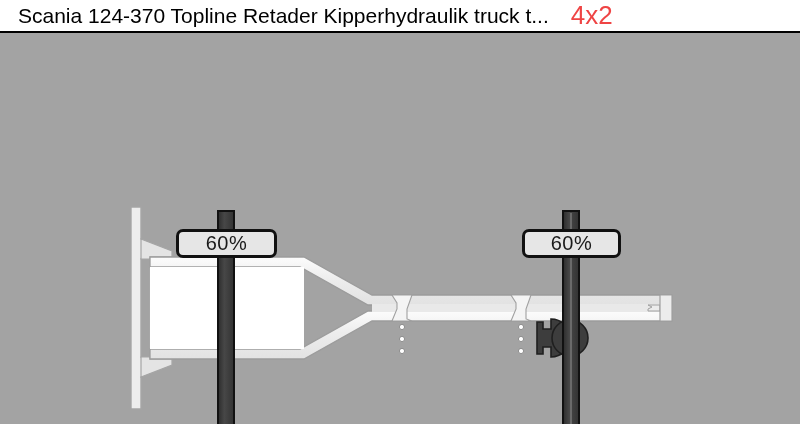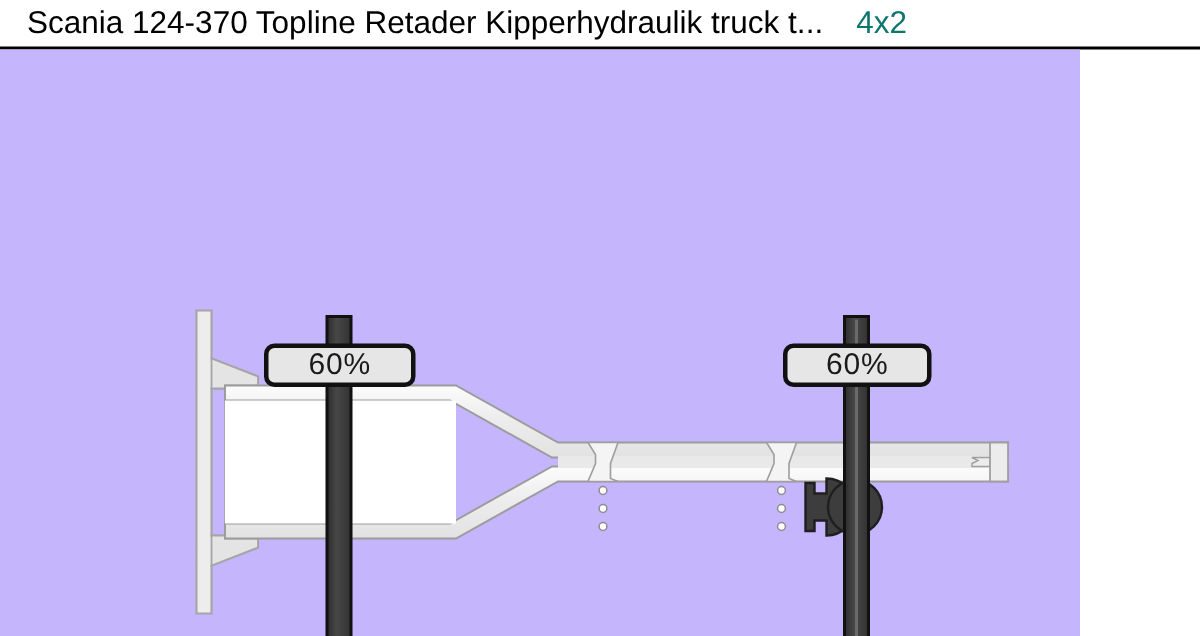--- a/index.html
+++ b/index.html
@@ -28,33 +28,33 @@
     align-items: center;
     white-space: nowrap;
   }
   #header-title {
     font-size: 21px;
     color: #000000;
     margin-left: 18px;
     letter-spacing: 0px;
   }
   #header-axle {
-    font-size: 21px;
-    color: #0f766e;
+    font-size: 26px;
+    color: #ef4444;
     margin-left: 22px;
   }
 
   
   #diagram {
     position: absolute;
     left: 0;
     top: 33px;
-    width: 720px;
+    width: 800px;
     height: 391px;
-    background: #c4b5fd;
+    background: #a3a3a3;
   }
   #diagram svg { display: block; }
 
   
   .load-label {
     position: absolute;
     box-sizing: border-box;
     background: #e6e6e6;
     border: 3px solid #111111;
     border-radius: 7px;

